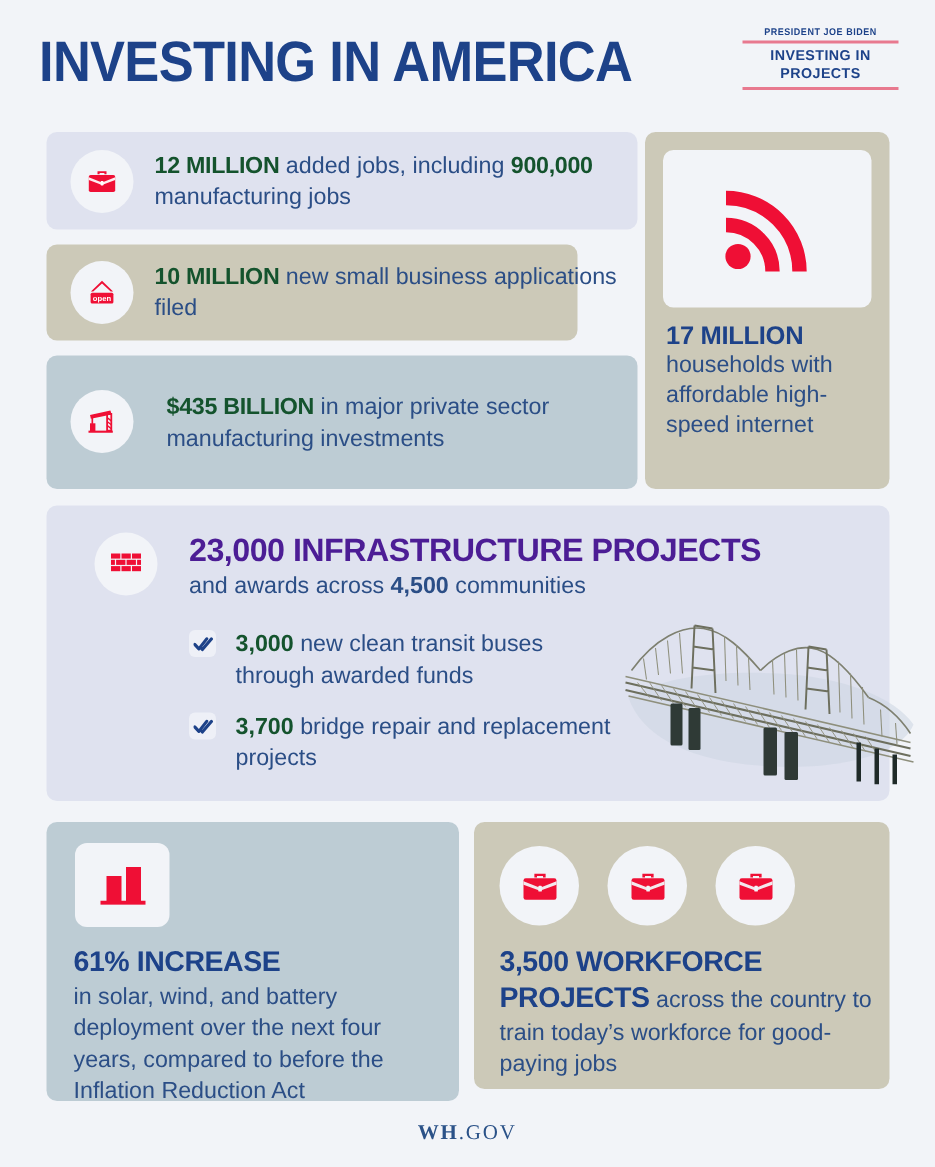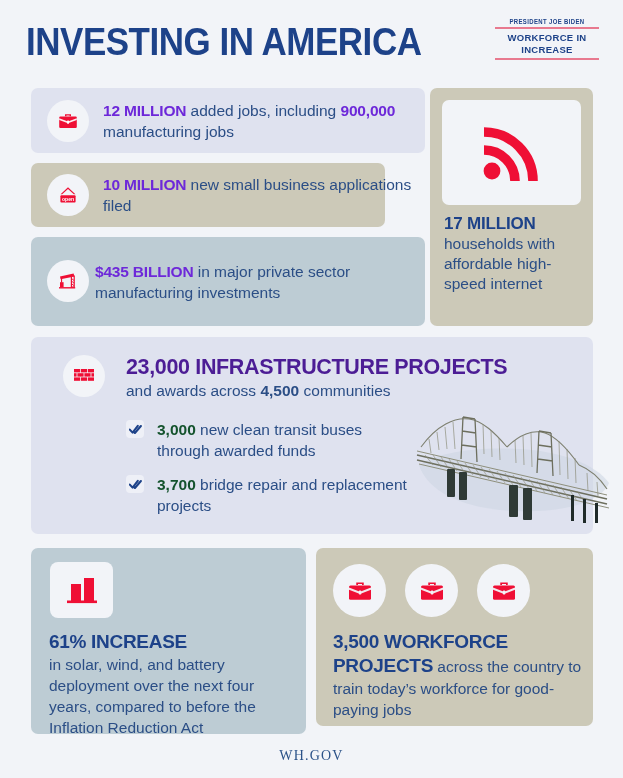--- a/index.html
+++ b/index.html
@@ -91,21 +91,21 @@
     justify-content: center;
   }
 
   .stat {
     position: absolute;
     font-size: 15.5px;
     line-height: 21px;
     color: #2b4e86;
     font-weight: 400;
   }
-  .stat b { font-weight: 700; color: #6d28d9; letter-spacing: -0.2px; }
+  .stat b { font-weight: 700; color: #14532d; letter-spacing: -0.2px; }
 
   
   #panel-internet { left: 430px; top: 88px; width: 163px; height: 238px; }
   #internet-icon-box { left: 12px; top: 12px; width: 139px; height: 105px; border-radius: 7px; background:#f2f4f8; }
   #internet-text {
     position: absolute;
     left: 14px; top: 126px; width: 142px;
     font-size: 15.5px; line-height: 20px; color: #2b4e86;
   }
   #internet-text b { display:block; font-size: 17px; font-weight: 700; color:#1d4289; letter-spacing:-0.2px; }
@@ -154,36 +154,36 @@
   }
   #workforce-text b { font-size: 19px; font-weight:700; color:#1d4289; letter-spacing:-0.3px; line-height: 24px; }
 
   
   #footer {
     position: absolute; left: 0; top: 748px; width: 623px;
     text-align: center;
     font-family: "Liberation Serif", serif;
     font-size: 14px; letter-spacing: 1.2px; color: #2b5288;
   }
-  #footer b { font-weight: 400; }
+  #footer b { font-weight: 700; }
 </style>
 </head>
 <body>
 
 <div class="page">
 
   <div class="header">
     <div class="title">INVESTING IN AMERICA</div>
 
     <div class="brandmark">
       <div class="bm-top">PRESIDENT JOE BIDEN</div>
       <div class="bm-rule"></div>
       <div class="bm-main">
-        <div>WORKFORCE IN</div>
-        <div>INCREASE</div>
+        <div>INVESTING IN</div>
+        <div>PROJECTS</div>
       </div>
       <div class="bm-rule"></div>
     </div>
   </div>
 
   <div class="card c-lav" id="card-jobs" style="left:31px; top:88px; width:394px; height:65px;">
     <div class="icon-circle" style="left:16px; top:12px; width:42px; height:42px;">
       <svg width="24" height="24" viewBox="0 0 24 24">
         <path d="M9 5.2h6v2h-1.4V6.4h-3.2v0.8H9z" fill="#ef0f35"></path>
         <rect x="3.2" y="7.6" width="17.6" height="11.4" rx="1.2" fill="#ef0f35"></rect>
@@ -213,21 +213,21 @@
     <div class="icon-circle" style="left:16px; top:23px; width:42px; height:42px;">
       <svg width="26" height="24" viewBox="0 0 26 24">
         <path d="M5.0 7.6 L18.6 4.6 L19.4 7.4 L5.6 10.2 Z" fill="#ef0f35"></path>
         <rect x="6.0" y="9.6" width="1.1" height="4.0" fill="#ef0f35"></rect>
         <rect x="5.0" y="13.2" width="3.6" height="5.2" fill="#ef0f35"></rect>
         <rect x="4.0" y="18.1" width="16.2" height="1.4" fill="#ef0f35"></rect>
         <path d="M16.4 7.0 L19.2 7.0 L19.2 18.1 L16.4 18.1 Z" fill="none" stroke="#ef0f35" stroke-width="1.2"></path>
         <path d="M16.4 9.4 L19.2 11.6 M16.4 12.0 L19.2 14.2 M16.4 14.6 L19.2 16.8" stroke="#ef0f35" stroke-width="0.9"></path>
       </svg>
     </div>
-    <div class="stat" style="left:64px; top:24px; width:312px;">
+    <div class="stat" style="left:80px; top:24px; width:312px;">
       <b>$435 BILLION</b><span> in major private sector manufacturing investments</span>
     </div>
   </div>
 
   <div class="card c-tan" id="panel-internet">
     <div class="icon-sq" id="internet-icon-box">
       <svg width="78" height="72" viewBox="0 0 78 72">
         <circle cx="19" cy="54" r="8.4" fill="#ef0f35"></circle>
         <path d="M11 33 A31 31 0 0 1 42 64" fill="none" stroke="#ef0f35" stroke-width="9.6"></path>
         <path d="M11 15 A49 49 0 0 1 60 64" fill="none" stroke="#ef0f35" stroke-width="9.6"></path>

